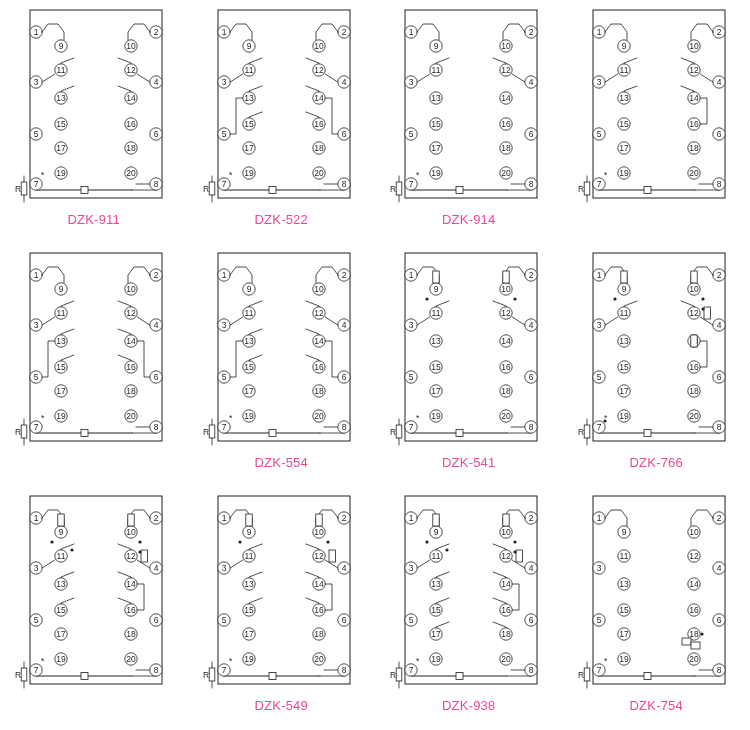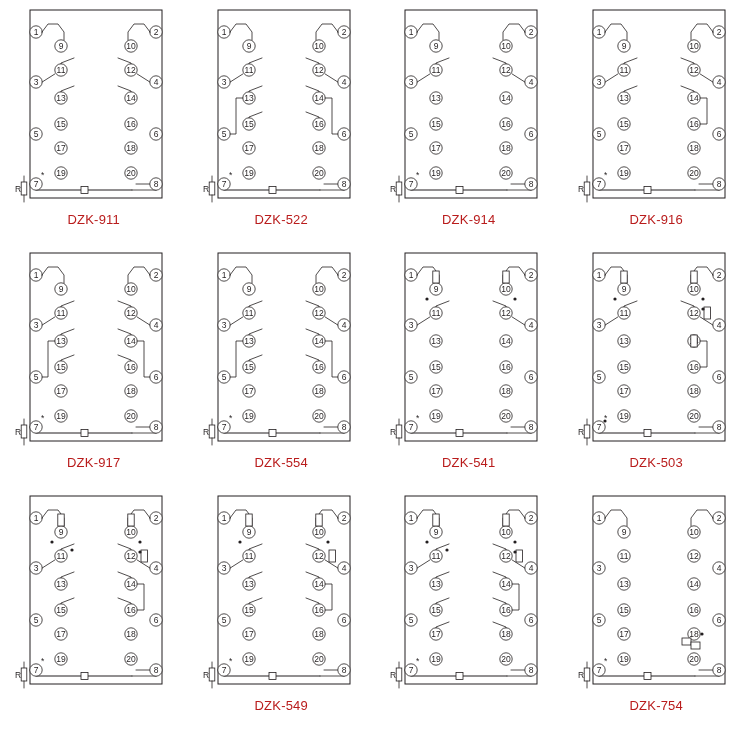--- a/index.html
+++ b/index.html
@@ -24,21 +24,21 @@
     position:absolute;
     left:14px;top:6px;
   }
   .caption{
     position:absolute;
     left:0;right:0;
     top:212px;
     text-align:center;
     font-size:13px;
     letter-spacing:.2px;
-    color:#b91c1c;
+    color:#ec4899;
   }
   svg{display:block;}
   .term-num{font-size:8.5px;fill:#231f20;font-family:"Liberation Sans",sans-serif;}
   .r-label{font-size:8.5px;fill:#231f20;font-family:"Liberation Sans",sans-serif;}
 </style>
 </head>
 <body>
 
 <div id="grid">
     <div class="cell">
@@ -311,21 +311,20 @@
           <polyline points="136,26 130,18 120,18 114,26 114,34" fill="none" stroke="#231f20" stroke-width="0.8" stroke-linecap="round" stroke-linejoin="round"></polyline>
           <line x1="28.2" y1="76" x2="40.8" y2="68" stroke="#231f20" stroke-width="0.8" stroke-linecap="round"></line>
           <polyline points="47,57.8 47,57 60,52" fill="none" stroke="#231f20" stroke-width="0.8" stroke-linecap="round" stroke-linejoin="round"></polyline>
           <line x1="135.8" y1="76" x2="123.2" y2="68" stroke="#231f20" stroke-width="0.8" stroke-linecap="round"></line>
           <polyline points="117,57.8 117,57 104,52" fill="none" stroke="#231f20" stroke-width="0.8" stroke-linecap="round" stroke-linejoin="round"></polyline>
           <polyline points="47,85.8 47,85 60,80" fill="none" stroke="#231f20" stroke-width="0.8" stroke-linecap="round" stroke-linejoin="round"></polyline>
           <polyline points="117,85.8 117,85 104,80" fill="none" stroke="#231f20" stroke-width="0.8" stroke-linecap="round" stroke-linejoin="round"></polyline>
           <polyline points="123.2,92 130,92 130,118 123.2,118" fill="none" stroke="#231f20" stroke-width="0.8" stroke-linecap="round" stroke-linejoin="round"></polyline>
         </svg>
       </div>
-      <div class="caption">DZK-916</div>
     </div>
     <div class="cell">
       <div class="diagram">
         <svg width="160" height="205" viewBox="0 0 160 205">
           <rect x="16" y="4" width="132" height="188" fill="#fff" stroke="#231f20" stroke-width="1"></rect>
           <line x1="16" y1="178" x2="15.8" y2="178" stroke="#231f20" stroke-width="0.8" stroke-linecap="round"></line>
           <line x1="22" y1="184" x2="118" y2="184" stroke="#231f20" stroke-width="1" stroke-linecap="round"></line>
           <line x1="135.8" y1="178" x2="122" y2="178" stroke="#231f20" stroke-width="0.8" stroke-linecap="round"></line>
           <line x1="118" y1="184" x2="142" y2="184" stroke="#231f20" stroke-width="0.8" stroke-linecap="round"></line>
           <line x1="142" y1="184" x2="142" y2="178" stroke="#231f20" stroke-width="0.8" stroke-linecap="round"></line>
@@ -384,21 +383,20 @@
           <line x1="135.8" y1="76" x2="123.2" y2="68" stroke="#231f20" stroke-width="0.8" stroke-linecap="round"></line>
           <polyline points="117,57.8 117,57 104,52" fill="none" stroke="#231f20" stroke-width="0.8" stroke-linecap="round" stroke-linejoin="round"></polyline>
           <polyline points="47,85.8 47,85 60,80" fill="none" stroke="#231f20" stroke-width="0.8" stroke-linecap="round" stroke-linejoin="round"></polyline>
           <polyline points="117,85.8 117,85 104,80" fill="none" stroke="#231f20" stroke-width="0.8" stroke-linecap="round" stroke-linejoin="round"></polyline>
           <polyline points="47,111.8 47,111 60,106" fill="none" stroke="#231f20" stroke-width="0.8" stroke-linecap="round" stroke-linejoin="round"></polyline>
           <polyline points="117,111.8 117,111 104,106" fill="none" stroke="#231f20" stroke-width="0.8" stroke-linecap="round" stroke-linejoin="round"></polyline>
           <polyline points="40.8,92 34,92 34,128 28.2,128" fill="none" stroke="#231f20" stroke-width="0.8" stroke-linecap="round" stroke-linejoin="round"></polyline>
           <polyline points="123.2,92 130,92 130,128 135.8,128" fill="none" stroke="#231f20" stroke-width="0.8" stroke-linecap="round" stroke-linejoin="round"></polyline>
         </svg>
       </div>
-      <div class="caption">DZK-917</div>
     </div>
     <div class="cell">
       <div class="diagram">
         <svg width="160" height="205" viewBox="0 0 160 205">
           <rect x="16" y="4" width="132" height="188" fill="#fff" stroke="#231f20" stroke-width="1"></rect>
           <line x1="16" y1="178" x2="15.8" y2="178" stroke="#231f20" stroke-width="0.8" stroke-linecap="round"></line>
           <line x1="22" y1="184" x2="118" y2="184" stroke="#231f20" stroke-width="1" stroke-linecap="round"></line>
           <line x1="135.8" y1="178" x2="122" y2="178" stroke="#231f20" stroke-width="0.8" stroke-linecap="round"></line>
           <line x1="118" y1="184" x2="142" y2="184" stroke="#231f20" stroke-width="0.8" stroke-linecap="round"></line>
           <line x1="142" y1="184" x2="142" y2="178" stroke="#231f20" stroke-width="0.8" stroke-linecap="round"></line>
@@ -604,21 +602,21 @@
           <rect x="43.8" y="22" width="6.4" height="12" fill="#fff" stroke="#231f20" stroke-width="0.8"></rect>
           <rect x="113.8" y="22" width="6.4" height="12" fill="#fff" stroke="#231f20" stroke-width="0.8"></rect>
           <rect x="127" y="58" width="6.4" height="12" fill="#fff" stroke="#231f20" stroke-width="0.8"></rect>
           <rect x="113.8" y="86" width="6.4" height="12" fill="#fff" stroke="#231f20" stroke-width="0.8"></rect>
           <circle cx="38" cy="50" r="1.6" fill="#231f20"></circle>
           <circle cx="126" cy="50" r="1.6" fill="#231f20"></circle>
           <circle cx="126" cy="60" r="1.6" fill="#231f20"></circle>
           <circle cx="28" cy="172" r="1.6" fill="#231f20"></circle>
         </svg>
       </div>
-      <div class="caption">DZK-503</div>
+      <div class="caption">DZK-766</div>
     </div>
     <div class="cell">
       <div class="diagram">
         <svg width="160" height="205" viewBox="0 0 160 205">
           <rect x="16" y="4" width="132" height="188" fill="#fff" stroke="#231f20" stroke-width="1"></rect>
           <line x1="16" y1="178" x2="15.8" y2="178" stroke="#231f20" stroke-width="0.8" stroke-linecap="round"></line>
           <line x1="22" y1="184" x2="118" y2="184" stroke="#231f20" stroke-width="1" stroke-linecap="round"></line>
           <line x1="135.8" y1="178" x2="122" y2="178" stroke="#231f20" stroke-width="0.8" stroke-linecap="round"></line>
           <line x1="118" y1="184" x2="142" y2="184" stroke="#231f20" stroke-width="0.8" stroke-linecap="round"></line>
           <line x1="142" y1="184" x2="142" y2="178" stroke="#231f20" stroke-width="0.8" stroke-linecap="round"></line>
@@ -840,20 +838,21 @@
           <polyline points="123.2,92 130,92 130,118 123.2,118" fill="none" stroke="#231f20" stroke-width="0.8" stroke-linecap="round" stroke-linejoin="round"></polyline>
           <rect x="43.8" y="22" width="6.4" height="12" fill="#fff" stroke="#231f20" stroke-width="0.8"></rect>
           <rect x="113.8" y="22" width="6.4" height="12" fill="#fff" stroke="#231f20" stroke-width="0.8"></rect>
           <rect x="127" y="58" width="6.4" height="12" fill="#fff" stroke="#231f20" stroke-width="0.8"></rect>
           <circle cx="38" cy="50" r="1.6" fill="#231f20"></circle>
           <circle cx="126" cy="50" r="1.6" fill="#231f20"></circle>
           <circle cx="58" cy="58" r="1.6" fill="#231f20"></circle>
           <circle cx="126" cy="60" r="1.6" fill="#231f20"></circle>
         </svg>
       </div>
+      <div class="caption">DZK-938</div>
     </div>
     <div class="cell">
       <div class="diagram">
         <svg width="160" height="205" viewBox="0 0 160 205">
           <rect x="16" y="4" width="132" height="188" fill="#fff" stroke="#231f20" stroke-width="1"></rect>
           <line x1="16" y1="178" x2="15.8" y2="178" stroke="#231f20" stroke-width="0.8" stroke-linecap="round"></line>
           <line x1="22" y1="184" x2="118" y2="184" stroke="#231f20" stroke-width="1" stroke-linecap="round"></line>
           <line x1="135.8" y1="178" x2="122" y2="178" stroke="#231f20" stroke-width="0.8" stroke-linecap="round"></line>
           <line x1="118" y1="184" x2="142" y2="184" stroke="#231f20" stroke-width="0.8" stroke-linecap="round"></line>
           <line x1="142" y1="184" x2="142" y2="178" stroke="#231f20" stroke-width="0.8" stroke-linecap="round"></line>

